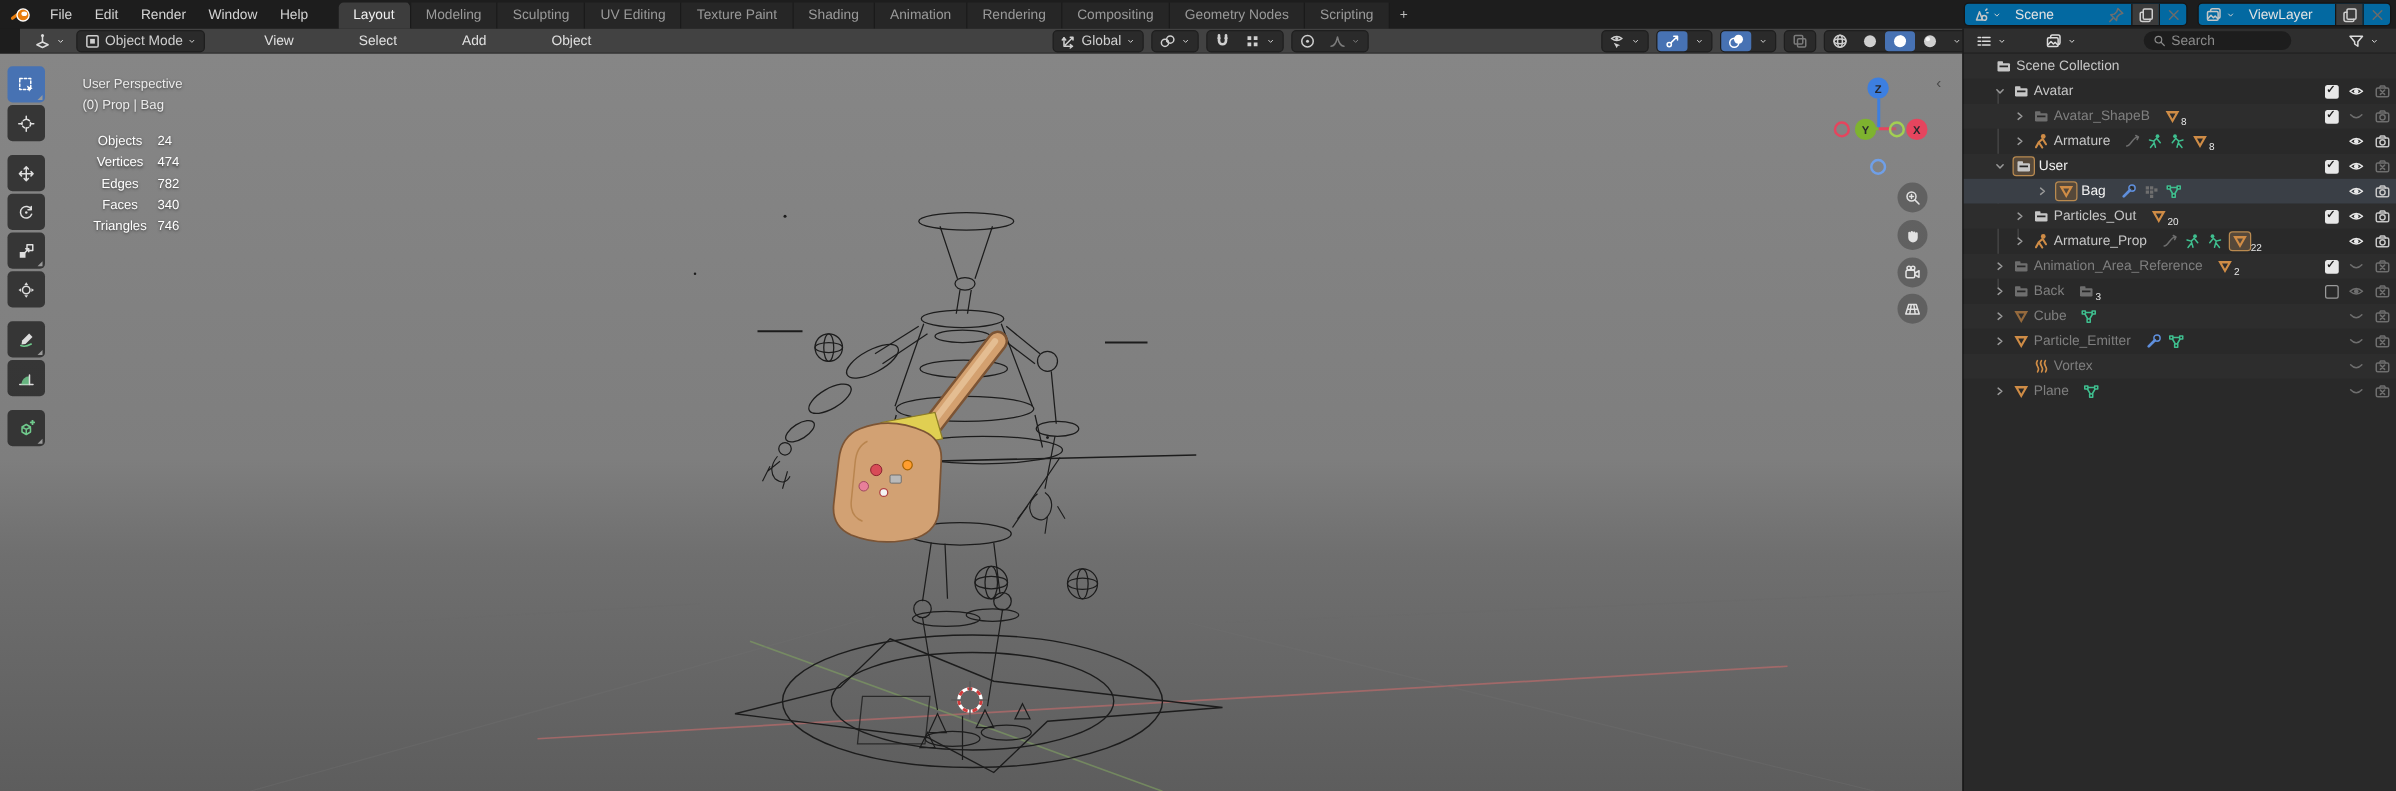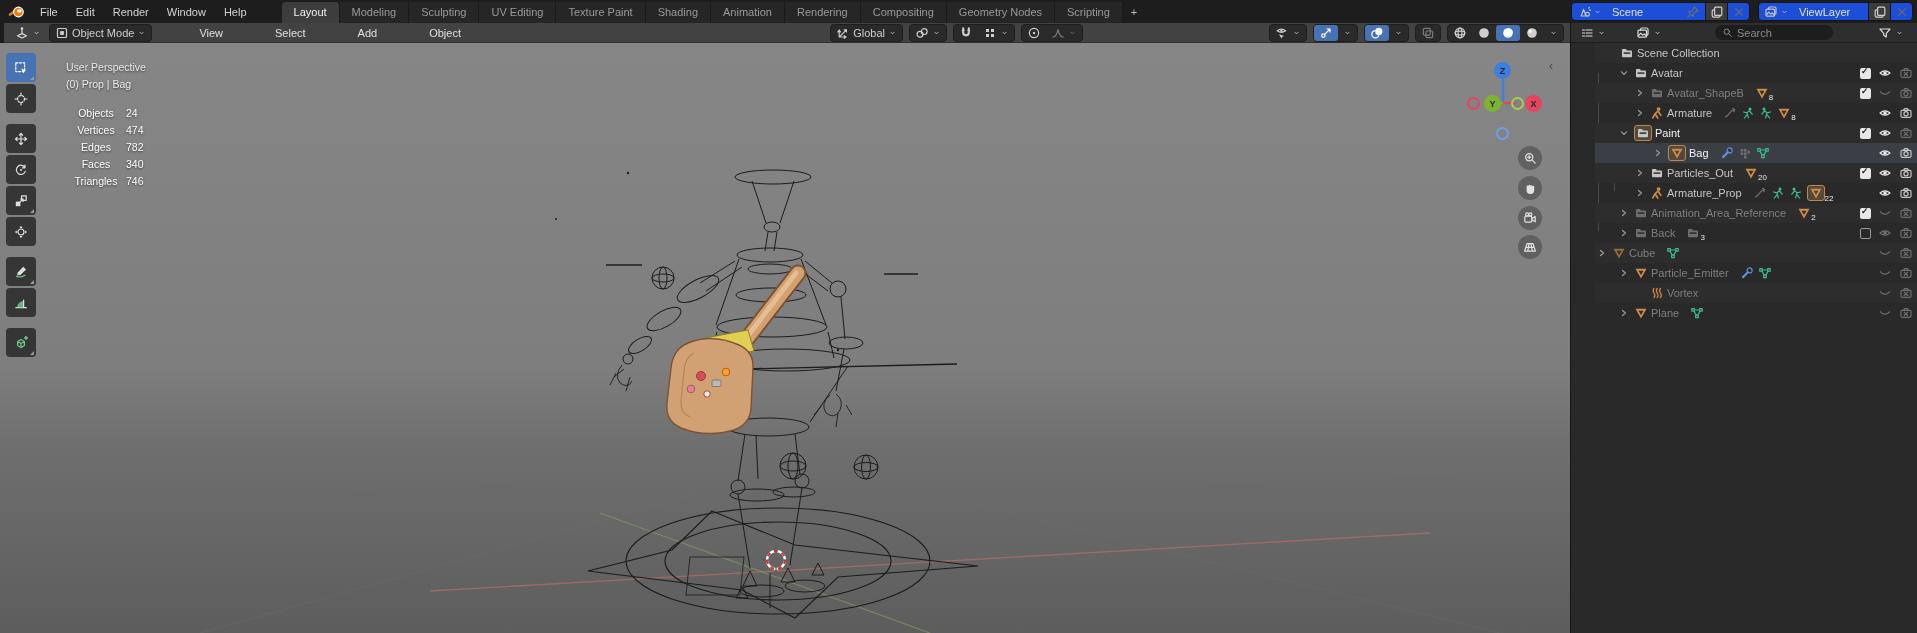--- a/index.html
+++ b/index.html
@@ -3,45 +3,45 @@
 <meta charset="utf-8">
 <style>
   html,body{margin:0;padding:0;background:#111;}
   *{box-sizing:border-box;font-family:"Liberation Sans",sans-serif;-webkit-font-smoothing:antialiased;}
   #app{position:relative;width:1917px;height:633px;overflow:hidden;background:#1d1d1d;font-size:11px;color:#cfcfcf;}
   svg.i{width:14px;height:14px;display:block;fill:none;stroke:currentColor;stroke-width:1.2;stroke-linecap:round;stroke-linejoin:round;}
   
   #topbar{position:absolute;left:0;top:0;width:1917px;height:23px;background:#1d1d1d;display:flex;align-items:center;}
   .menu-item{padding:0 9px;height:23px;display:flex;align-items:center;color:#d4d4d4;cursor:default;}
   #logo{margin:0 6px 0 8px;}
-  #tabs{display:flex;align-items:flex-end;height:23px;margin-left:26px;}
+  #tabs{display:flex;align-items:flex-end;height:23px;margin-left:15px;}
   .tab{padding:4px 12px 5px;color:#9a9a9a;background:#262626;border-right:1px solid #1a1a1a;}
   .tab.active{background:#3d3d3d;color:#f0f0f0;border-radius:4px 4px 0 0;}
   .tab.addtab{background:transparent;border:none;color:#bdbdbd;padding:4px 8px 5px;}
   #top-right{position:absolute;right:4px;top:2px;display:flex;gap:8px;}
-  .idblock{display:flex;align-items:center;background:#1d4ed8;border:1px solid #151515;border-radius:4px;height:19px;overflow:hidden;}
+  .idblock{display:flex;align-items:center;background:#0369a1;border:1px solid #151515;border-radius:4px;height:19px;overflow:hidden;}
   .idblock .seg{display:flex;align-items:center;gap:2px;padding:0 5px;height:100%;}
   .idblock .name{min-width:74px;color:#e3e3e3;}
   .idblock .btn{width:22px;height:100%;display:flex;align-items:center;justify-content:center;background:#3c3c3c;border-left:1px solid #151515;}
   .idblock .btn.flat{background:transparent;}
   .idblock .dim{color:#6b6b6b;}
   
-  #vp-header{position:absolute;left:4px;top:23px;width:1570px;height:20px;background:#424242;display:flex;align-items:center;border-bottom:1px solid #2f2f2f;}
+  #vp-header{position:absolute;left:16px;top:23px;width:1570px;height:20px;background:#424242;display:flex;align-items:center;border-bottom:1px solid #2f2f2f;}
   .hbtn{display:flex;align-items:center;gap:3px;padding:0 5px;height:18px;border-radius:3px;color:#dcdcdc;}
   .pill{background:#2a2a2a;border:1px solid #1e1e1e;border-radius:4px;height:18px;display:flex;align-items:center;margin:0 3px;}
   .pill .cell{display:flex;align-items:center;gap:3px;padding:0 5px;height:100%;}
   .pill .cell.on{background:#4772b3;color:#fff;border-radius:3px;}
   .pill .cell.dis{color:#7b7b7b;}
   .hmenu{padding:0 8px;color:#e0e0e0;margin-left:36px;}
   .spacer{flex:1;}
   
   #outliner{position:absolute;left:1570px;top:23px;width:347px;height:610px;background:#292929;border-left:1px solid #161616;}
   #out-header{height:20px;background:#2e2e2e;border-bottom:1px solid #1f1f1f;display:flex;align-items:center;padding:0 4px;gap:20px;}
   #out-search{flex:0 0 118px;margin-left:28px;display:flex;align-items:center;gap:4px;background:#1d1d1d;border-radius:9px;height:15px;padding:0 7px;color:#8b8b8b;}
-  .orow{position:relative;height:20px;display:flex;align-items:center;gap:3px;color:#c6c6c6;margin-left:24px;}
+  .orow{position:relative;height:20px;display:flex;align-items:center;gap:3px;color:#c6c6c6;}
   .orow:nth-child(even){background:#2d2d2d;}
   .orow.sel{background:#3a3f46;}
   .tw{width:14px;display:flex;justify-content:center;color:#9a9a9a;flex:0 0 14px;}
   .tw.blank{visibility:hidden;}
   .olabel{white-space:nowrap;}
   .olabel.dim{color:#7f7f7f;}
   .olabel.bright{color:#f2f2f2;}
   .extras{display:flex;align-items:center;gap:4px;margin-left:8px;}
   .badge{font-size:8px;color:#e8e8e8;margin-left:-4px;align-self:flex-end;transform:translateY(2px);}
   .iconbox{background:#55483a;border:1px solid #b98a50;border-radius:3px;padding:0 1px;display:flex;align-items:center;}
@@ -936,21 +936,21 @@
       <span class="tw">
             <svg class="i">
               <use href="#i-chevd"></use>
             </svg>
           </span>
       <span class="iconbox c-txt">
             <svg class="i">
               <use href="#i-collection"></use>
             </svg>
           </span>
-      <span class="olabel bright">Paint</span>
+      <span class="olabel bright">User</span>
       <span class="toggles">
         <span class="chk"></span>
         <span class="c-white">
               <svg class="i">
                 <use href="#i-eye"></use>
               </svg>
             </span>
         <span class="c-dim">
               <svg class="i">
                 <use href="#i-camx"></use>
@@ -1150,21 +1150,21 @@
               </svg>
             </span>
         <span class="c-dim">
               <svg class="i">
                 <use href="#i-camx"></use>
               </svg>
             </span>
       </span>
     </div>
 
-    <div class="orow" style="">
+    <div class="orow" style="padding-left:22px">
       <span class="tw">
             <svg class="i">
               <use href="#i-chevr"></use>
             </svg>
           </span>
       <span class="c-or" style="opacity:.65">
             <svg class="i">
               <use href="#i-mesh"></use>
             </svg>
           </span>

